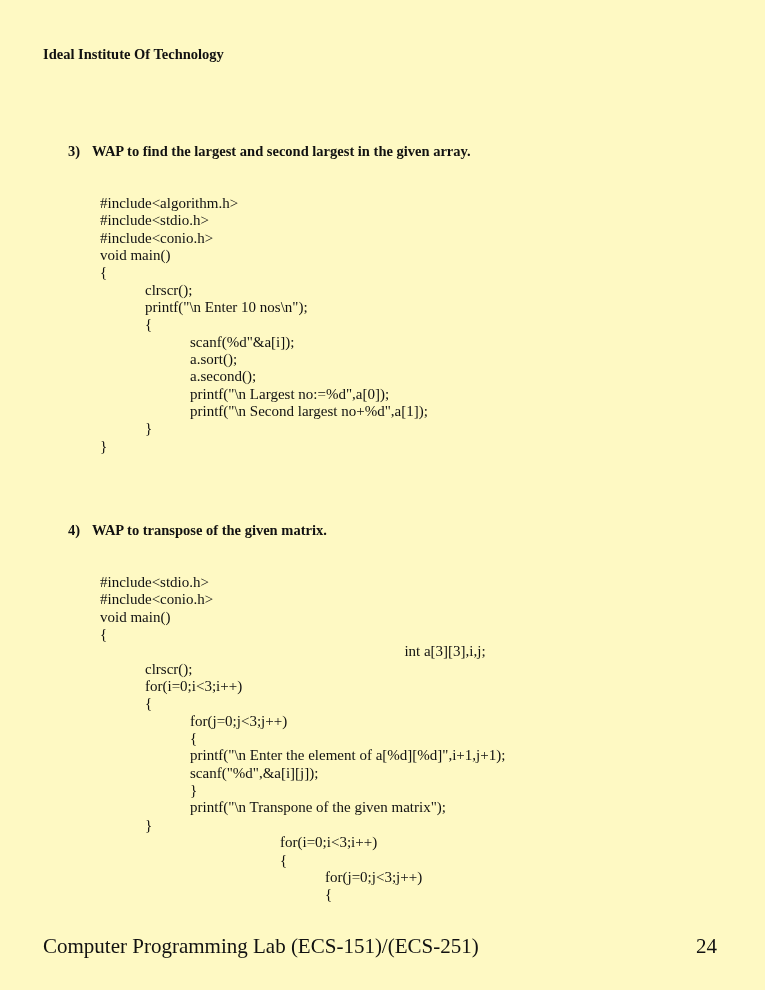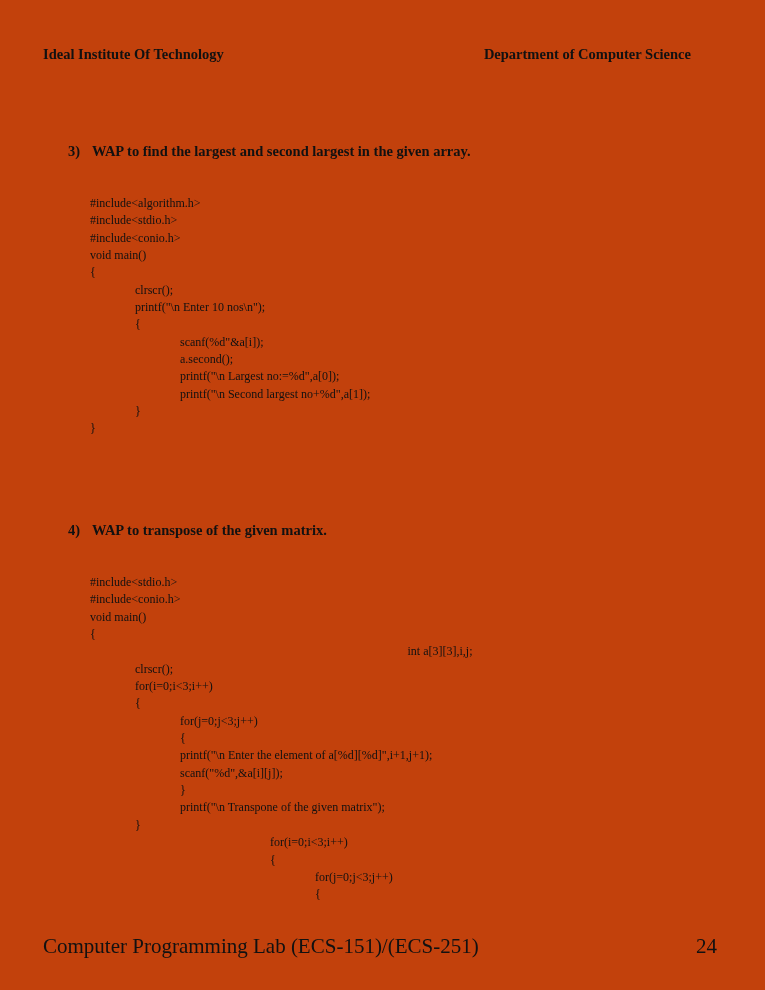--- a/index.html
+++ b/index.html
@@ -4,21 +4,21 @@
 <style>
   html, body {
     margin: 0;
     padding: 0;
     background: #e8e8e8;
   }
   .page {
     position: relative;
     width: 765px;
     height: 990px;
-    background: #c2410c;
+    background: #fef9c3;
     font-family: "Liberation Serif", serif;
     color: #111111;
     overflow: hidden;
   }
   .page-header {
     position: absolute;
     top: 46px;
     left: 43px;
     right: 74px;
     display: flex;
@@ -37,23 +37,23 @@
     line-height: 17px;
   }
   .section-heading .sec-num {
     width: 24px;
     flex: 0 0 24px;
   }
   #heading-3 { top: 143px; }
   #heading-4 { top: 522px; }
   .code-block {
     position: absolute;
-    left: 90px;
+    left: 100px;
     right: 20px;
-    font-size: 12px;
+    font-size: 15px;
     line-height: 17.35px;
   }
   #code-3 { top: 195px; }
   #code-4 { top: 574px; }
   .code-line {
     white-space: pre;
   }
   .page-footer {
     position: absolute;
     top: 938px;
@@ -65,38 +65,38 @@
     line-height: 17px;
   }
 </style>
 </head>
 <body>
 
 <div class="page">
 
   <div class="page-header">
     <span>Ideal Institute Of Technology</span>
-    <span>Department of Computer Science</span>
   </div>
 
   <div class="section-heading" id="heading-3">
     <span class="sec-num">3)</span>
     <span class="sec-title">WAP to find the largest and second largest in the given array.</span>
   </div>
 
   <div class="code-block" id="code-3">
       <div class="code-line" style="padding-left: 0px;">#include&lt;algorithm.h&gt;</div>
       <div class="code-line" style="padding-left: 0px;">#include&lt;stdio.h&gt;</div>
       <div class="code-line" style="padding-left: 0px;">#include&lt;conio.h&gt;</div>
       <div class="code-line" style="padding-left: 0px;">void main()</div>
       <div class="code-line" style="padding-left: 0px;">{</div>
       <div class="code-line" style="padding-left: 45px;">clrscr();</div>
       <div class="code-line" style="padding-left: 45px;">printf("\n Enter 10 nos\n");</div>
       <div class="code-line" style="padding-left: 45px;">{</div>
       <div class="code-line" style="padding-left: 90px;">scanf(%d"&amp;a[i]);</div>
+      <div class="code-line" style="padding-left: 90px;">a.sort();</div>
       <div class="code-line" style="padding-left: 90px;">a.second();</div>
       <div class="code-line" style="padding-left: 90px;">printf("\n Largest no:=%d",a[0]);</div>
       <div class="code-line" style="padding-left: 90px;">printf("\n Second largest no+%d",a[1]);</div>
       <div class="code-line" style="padding-left: 45px;">}</div>
       <div class="code-line" style="padding-left: 0px;">}</div>
     </div>
 
   <div class="section-heading" id="heading-4">
     <span class="sec-num">4)</span>
     <span class="sec-title">WAP to transpose of the given matrix.</span>

